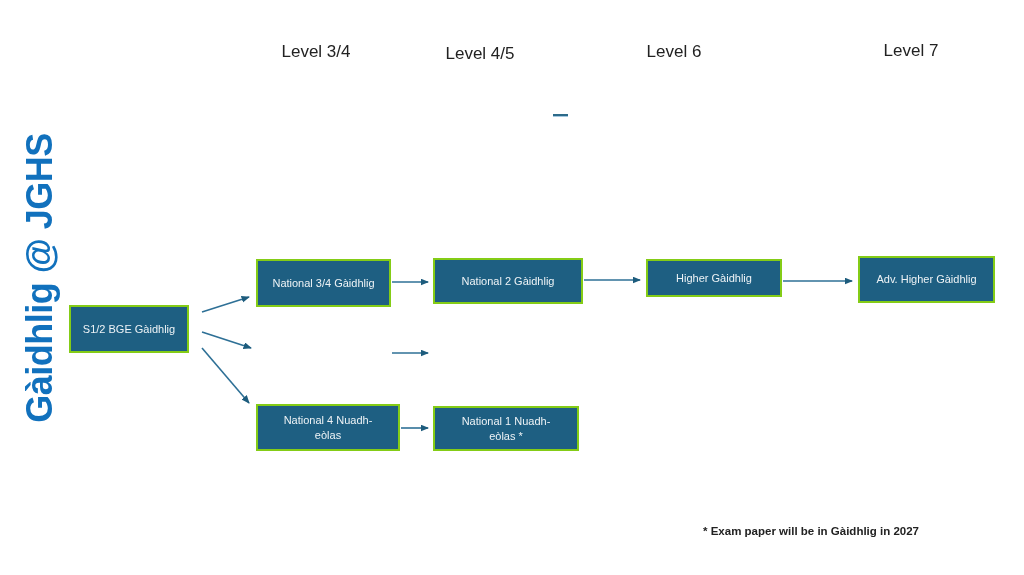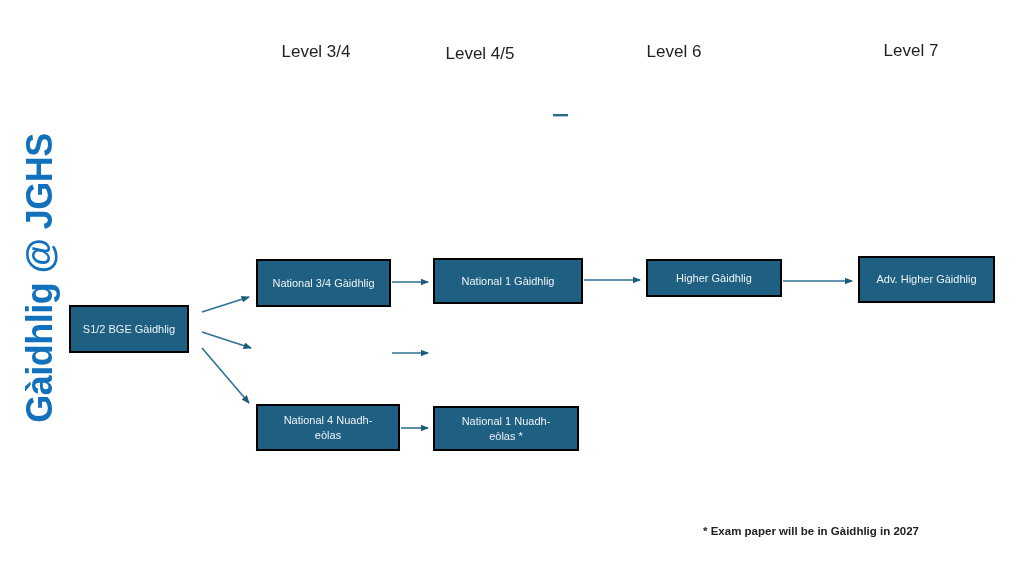--- a/index.html
+++ b/index.html
@@ -11,21 +11,21 @@
     position:absolute;left:-115px;top:252px;width:310px;height:52px;
     transform:rotate(-90deg);text-align:center;line-height:52px;
     font-size:36px;font-weight:bold;letter-spacing:-0.5px;color:#1171bd;
     white-space:nowrap;
   }
   .col-header{
     position:absolute;transform:translateX(-50%);
     font-size:17px;color:#222222;white-space:nowrap;line-height:1.05;
   }
   .node{
-    position:absolute;background:#1e5f82;border:2px solid #000000;
+    position:absolute;background:#1e5f82;border:2px solid #84cc16;
     box-sizing:border-box;color:#eef3f6;font-size:11px;line-height:1.3;
     display:flex;flex-direction:column;align-items:center;justify-content:center;
     text-align:center;padding:2px 17px;
   }
   .node span{display:block;white-space:nowrap;}
   .node span:empty{display:none;}
   .arrow-layer{position:absolute;left:0;top:0;pointer-events:none;}
   .dash-mark{
     position:absolute;left:553px;top:114px;width:15px;height:0;
     border-top:2px solid #2d6b8a;border-bottom:1px solid #a5c8e0;
@@ -78,21 +78,21 @@
 
   </div>
 
 
   <div class="node" style="left:256px;top:404px;width:144px;height:47px">
     <span>National 4 Nuadh-</span>
     <span>eòlas</span>
   </div>
 
   <div class="node" style="left:433px;top:258px;width:150px;height:46px">
-    <span>National 1 Gàidhlig</span>
+    <span>National 2 Gàidhlig</span>
 
   </div>
 
 
   <div class="node" style="left:433px;top:406px;width:146px;height:45px">
     <span>National 1 Nuadh-</span>
     <span>eòlas *</span>
   </div>
 
   <div class="node" style="left:646px;top:259px;width:136px;height:38px">

